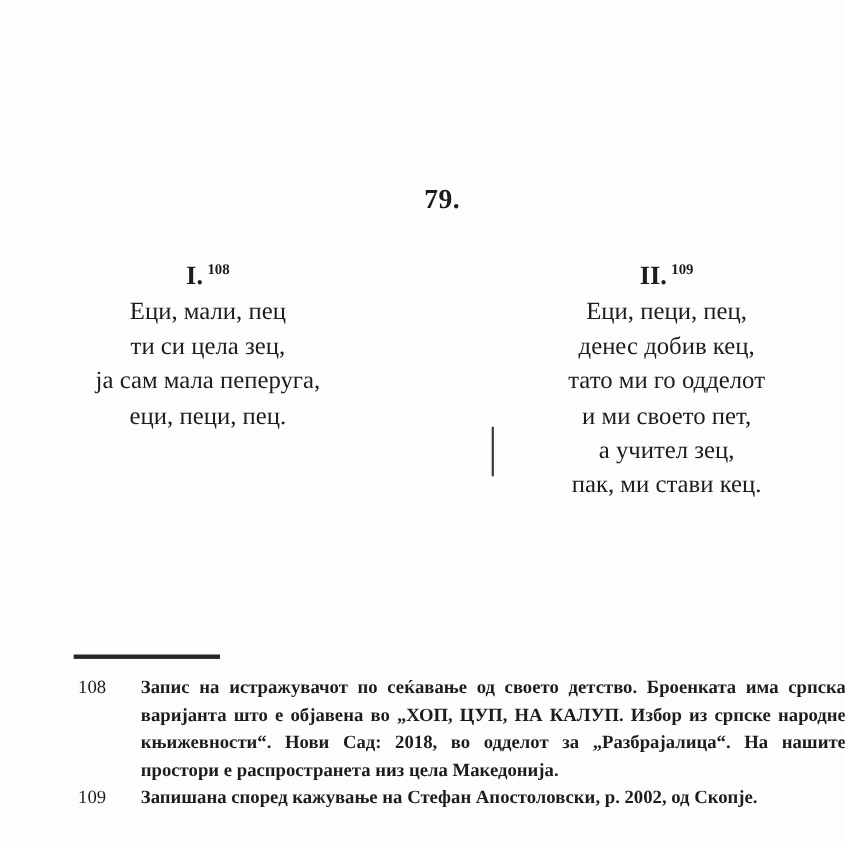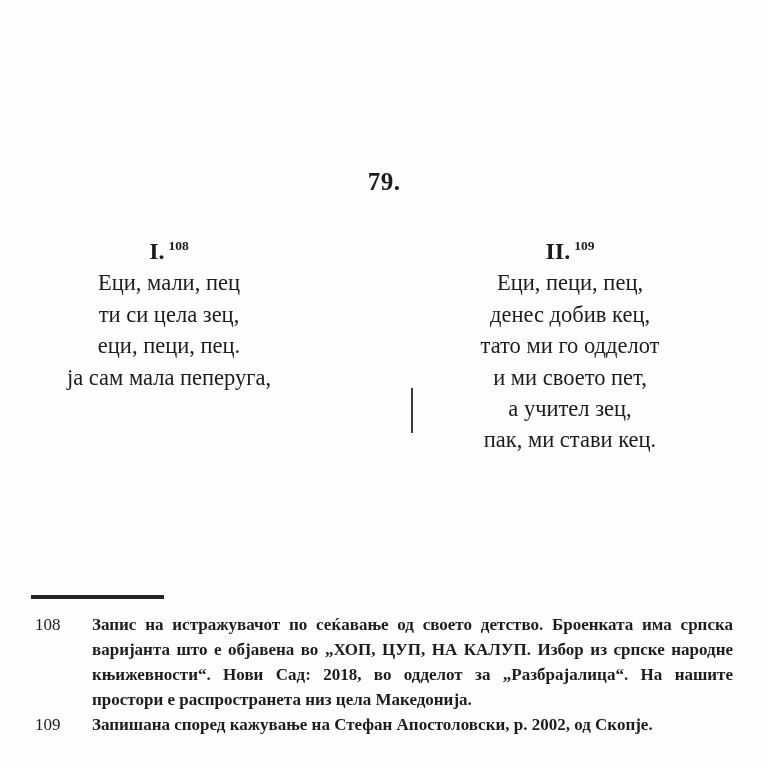--- a/index.html
+++ b/index.html
@@ -11,40 +11,41 @@
     height: 768px;
     background: #fdfdfd;
     color: #1c1c1c;
     font-family: "Liberation Serif", serif;
     position: relative;
     overflow: hidden;
   }
   .page {
     position: absolute;
     inset: 0;
+    margin-left: 36px;
   }
   .page-heading {
     position: absolute;
     top: 168px;
     left: 0;
     width: 100%;
     text-align: center;
     font-weight: bold;
     font-size: 25px;
     letter-spacing: 0.5px;
   }
   .poem-col {
     position: absolute;
     top: 236px;
     text-align: center;
     font-size: 22.5px;
     line-height: 31.4px;
   }
   .poem-left {
-    left: 16px;
+    left: 0;
     width: 306px;
   }
   .poem-right {
     left: 372px;
     width: 396px;
   }
   .variant-heading {
     font-weight: bold;
     font-size: 24px;
     line-height: 31.4px;
@@ -101,22 +102,22 @@
 <body style="background: rgb(253, 253, 253); color: rgb(28, 28, 28);">
 
 <div class="page">
 
   <div class="page-heading">79.</div>
 
   <div class="poem-col poem-left">
     <div class="variant-heading"><span>I.</span><sup>108</sup></div>
     <div class="poem-line">Еци, мали, пец</div>
     <div class="poem-line">ти си цела зец,</div>
+    <div class="poem-line">ја сам мала пеперуга,</div>
     <div class="poem-line">еци, пеци, пец.</div>
-    <div class="poem-line">ја сам мала пеперуга,</div>
   </div>
 
   <div class="poem-col poem-right">
     <div class="variant-heading"><span>II.</span><sup>109</sup></div>
     <div class="poem-line">Еци, пеци, пец,</div>
     <div class="poem-line">денес добив кец,</div>
     <div class="poem-line">тато ми го одделот</div>
     <div class="poem-line">и ми своето пет,</div>
     <div class="poem-line">а учител зец,</div>
     <div class="poem-line">пак, ми стави кец.</div>

